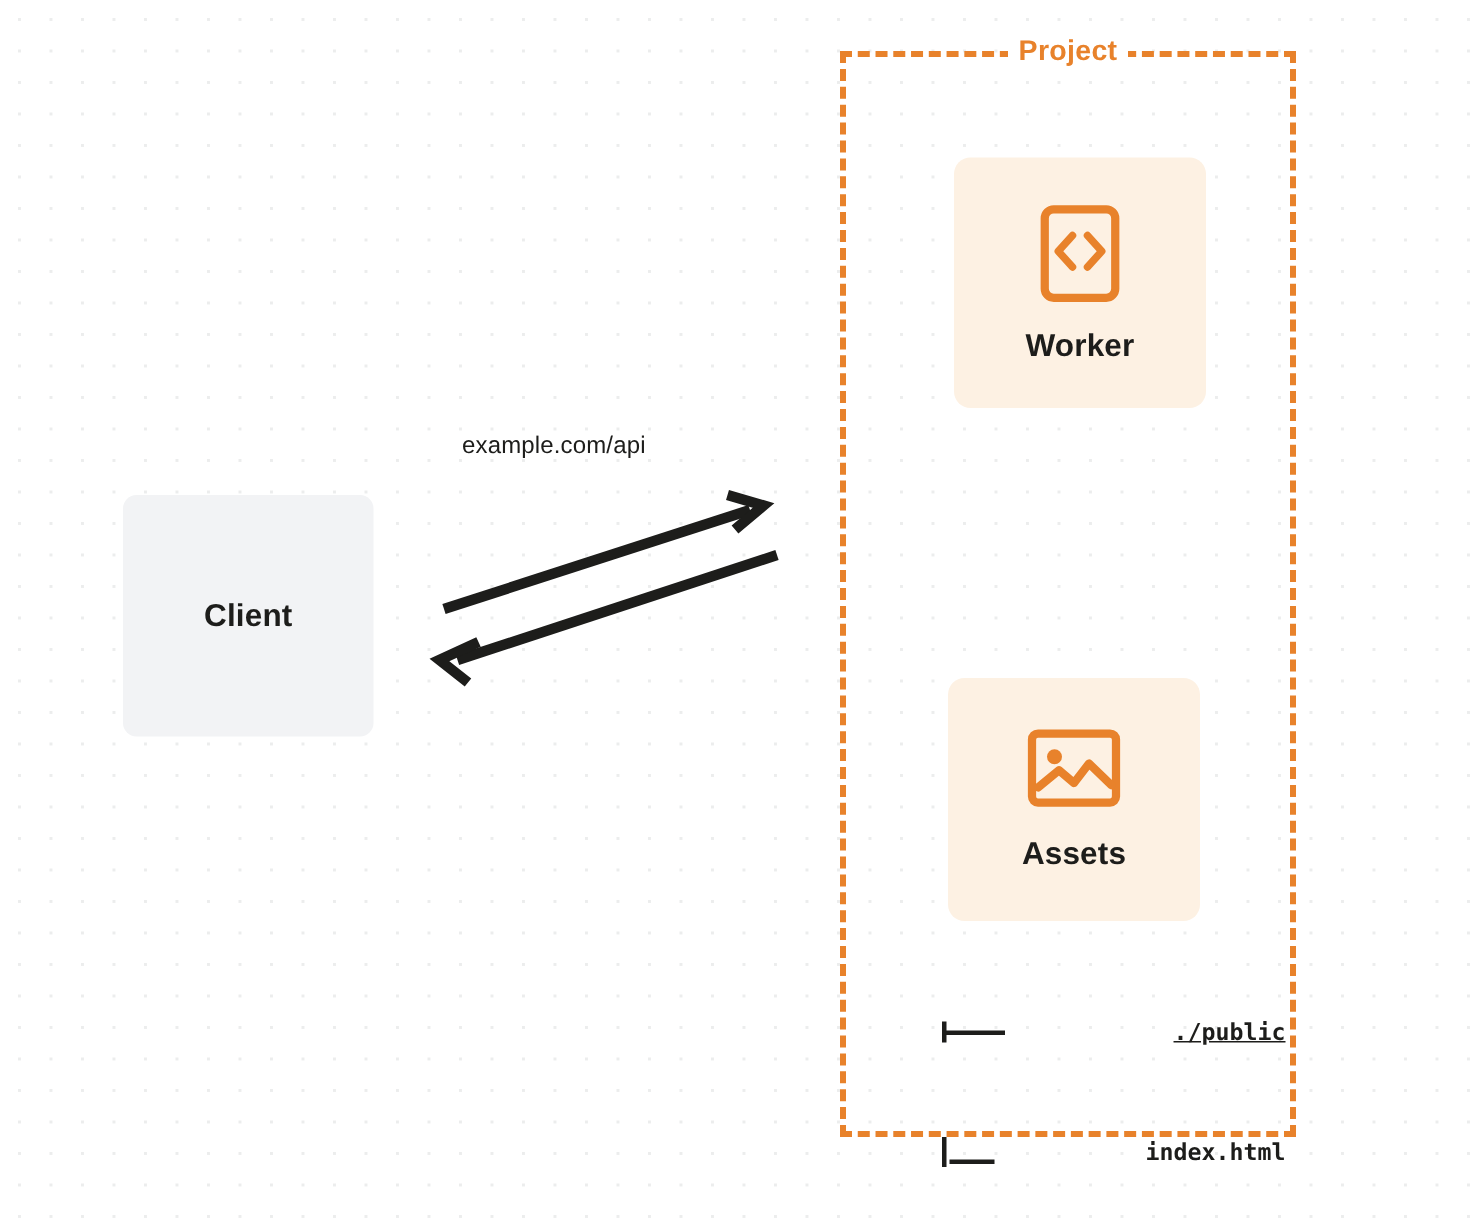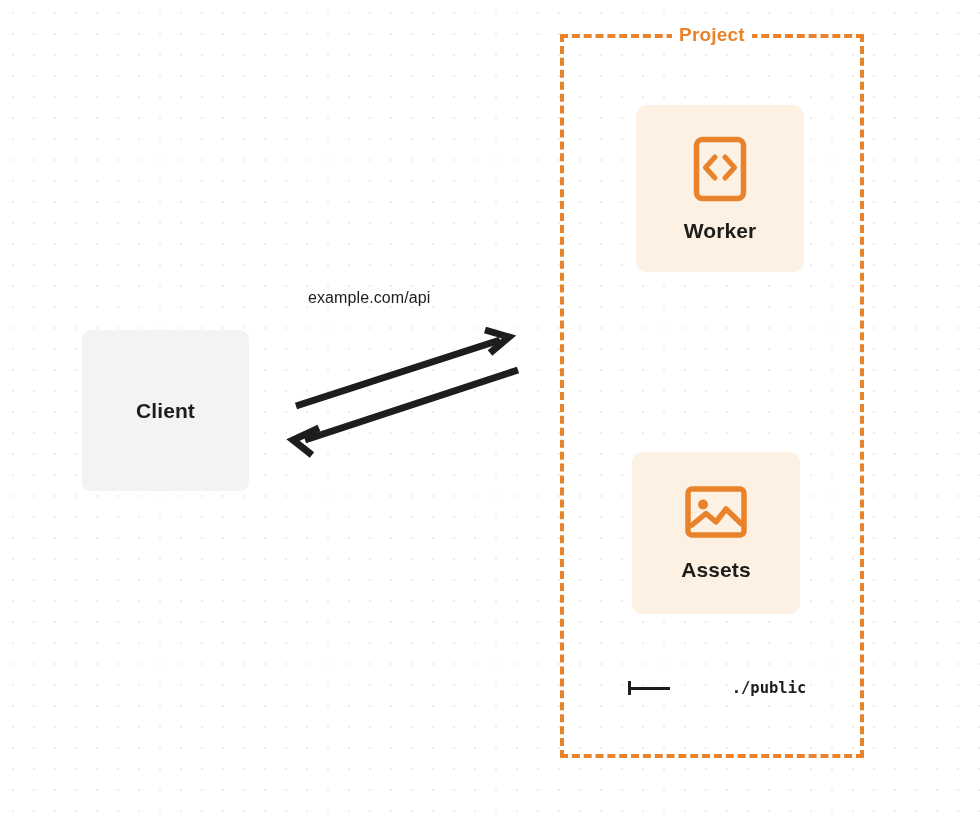--- a/index.html
+++ b/index.html
@@ -128,21 +128,21 @@
     position: relative;
     width: 62px;
     flex: 0 0 62px;
     height: 20px;
   }
   .tree-name {
     flex: 1 1 auto;
     text-align: right;
     padding-right: 1px;
   }
-  .tree-name.left { text-align: center; padding-left: 9px; }
+  .tree-name.left { text-align: right; padding-left: 9px; text-decoration: underline; }
 
   
   .v-stem {
     position: absolute;
     left: 18px;
     width: 3px;
     background: #1d1d1b;
   }
   .h-arm {
     position: absolute;
@@ -222,20 +222,27 @@
     <div id="file-tree">
 
       <div class="tree-row">
         <span class="tree-branch">
           <span class="v-stem" style="top:3px;height:14px;"></span>
           <span class="h-arm" style="left:18px;top:9px;width:42px;"></span>
         </span>
         <span class="tree-name left">./public</span>
       </div>
 
+      <div class="tree-row">
+        <span class="tree-branch">
+          <span class="v-stem" style="top:0px;height:20px;"></span>
+          <span class="h-arm" style="left:23px;top:15px;width:30px;"></span>
+        </span>
+        <span class="tree-name">index.html</span>
+      </div>
 
       
 
       
 
     </div>
 
   </div>
 </div>
 

